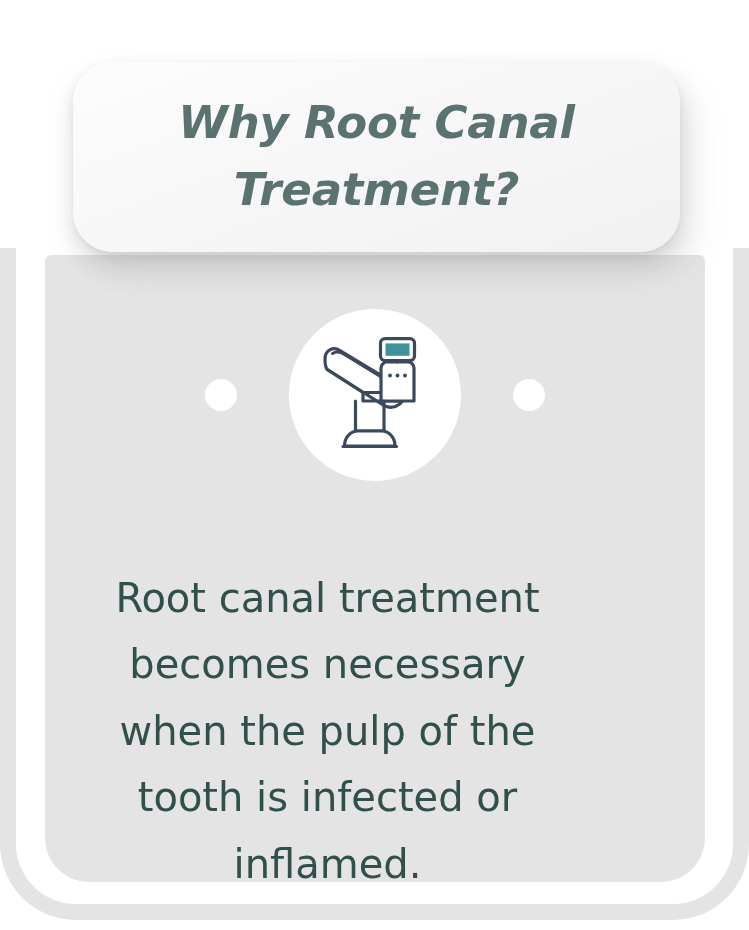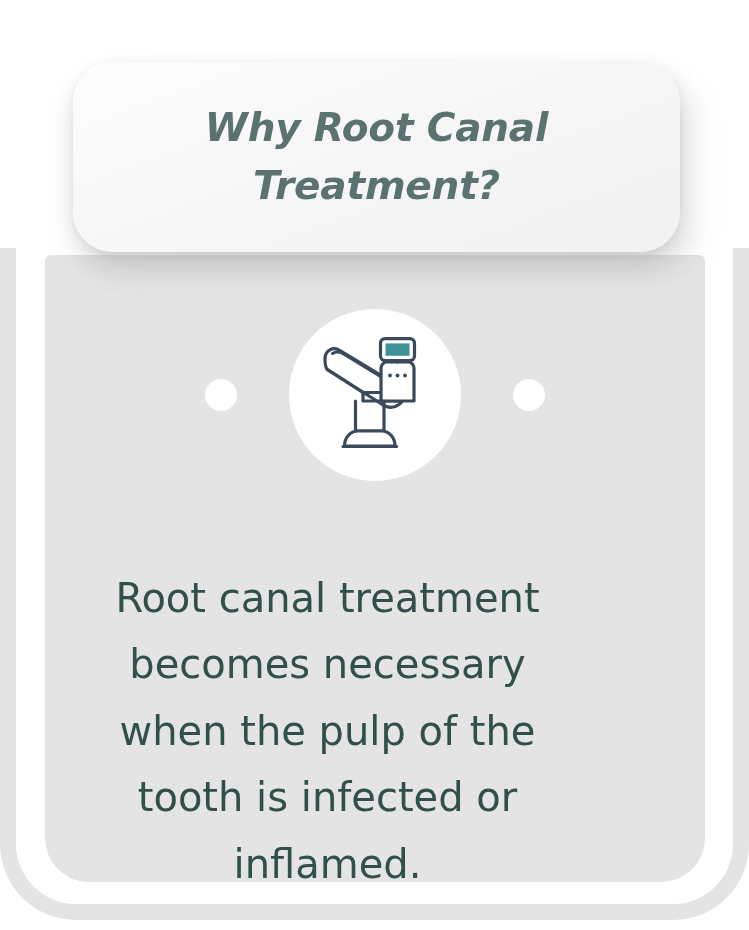--- a/index.html
+++ b/index.html
@@ -63,21 +63,21 @@
     display: flex;
     align-items: center;
     justify-content: center;
     z-index: 5;
   }
 
   .title-text {
     font-family: "DejaVu Sans", sans-serif;
     font-style: italic;
     font-weight: bold;
-    font-size: 39px;
+    font-size: 45px;
     line-height: 1.48;
     text-align: center;
     color: #5b7370;
     letter-spacing: -0.2px;
     padding: 0 34px;
     margin: 0;
     white-space: pre-line;
   }
 
   

